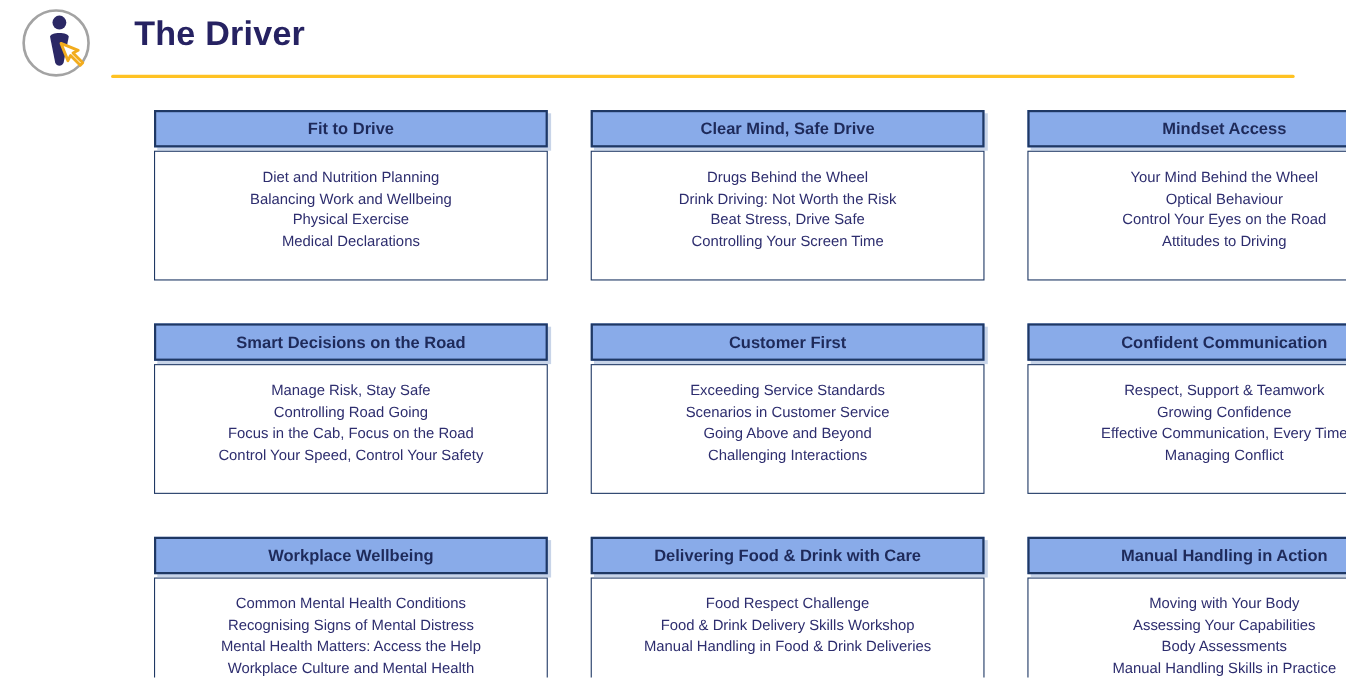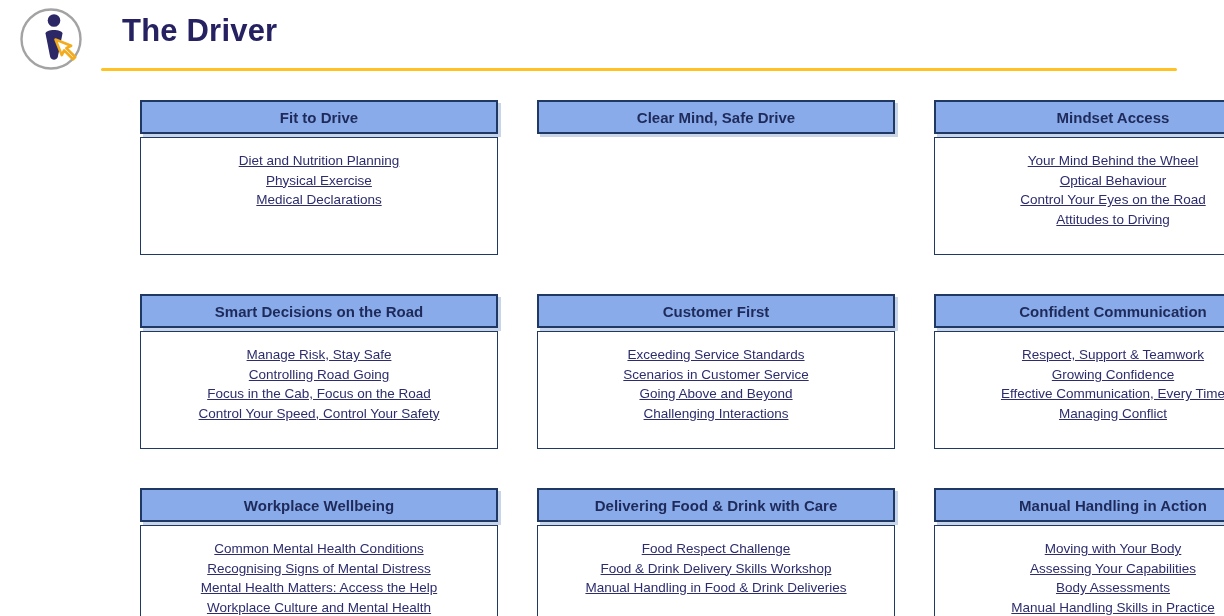--- a/index.html
+++ b/index.html
@@ -57,21 +57,20 @@
     flex: 1;
     background: #ffffff;
     border: 1.8px solid #1F3864;
     padding-top: 13px;
     text-align: center;
   }
   .card-item {
     font-size: 13.5px;
     line-height: 19.5px;
     color: #2D2D6E;
-    text-decoration: underline;
   }
 </style>
 </head>
 <body>
 
 <div class="slide">
 
   <div class="logo">
     <svg width="66" height="66" viewBox="0 0 66 66">
       <circle cx="33" cy="33" r="29.5" fill="#ffffff" stroke="#A3A3A3" stroke-width="2.4"></circle>
@@ -85,27 +84,34 @@
 
   <div class="page-title">The Driver</div>
   <div class="title-underline"></div>
 
   <div class="grid">
 
     <div class="card">
       <div class="card-header">Fit to Drive</div>
       <div class="card-body">
         <div class="card-item">Diet and Nutrition Planning</div>
+        <div class="card-item">Balancing Work and Wellbeing</div>
         <div class="card-item">Physical Exercise</div>
         <div class="card-item">Medical Declarations</div>
       </div>
     </div>
 
     <div class="card">
       <div class="card-header">Clear Mind, Safe Drive</div>
+      <div class="card-body">
+        <div class="card-item">Drugs Behind the Wheel</div>
+        <div class="card-item">Drink Driving: Not Worth the Risk</div>
+        <div class="card-item">Beat Stress, Drive Safe</div>
+        <div class="card-item">Controlling Your Screen Time</div>
+      </div>
     </div>
 
     <div class="card">
       <div class="card-header">Mindset Access</div>
       <div class="card-body">
         <div class="card-item">Your Mind Behind the Wheel</div>
         <div class="card-item">Optical Behaviour</div>
         <div class="card-item">Control Your Eyes on the Road</div>
         <div class="card-item">Attitudes to Driving</div>
       </div>

